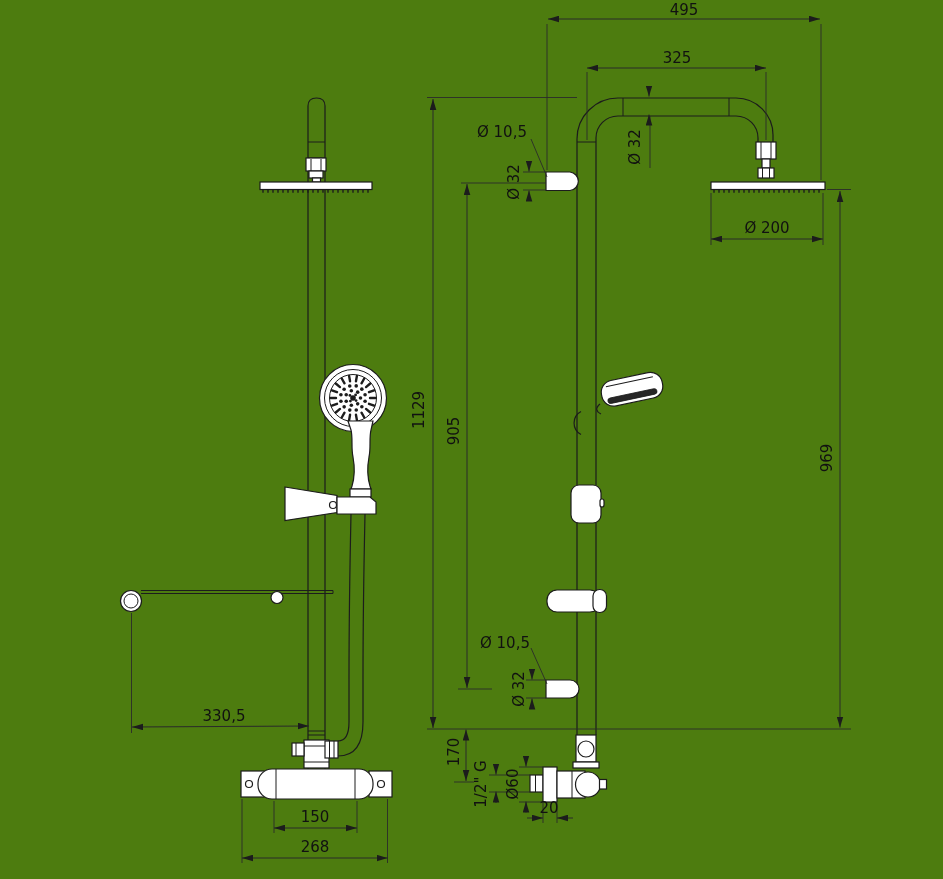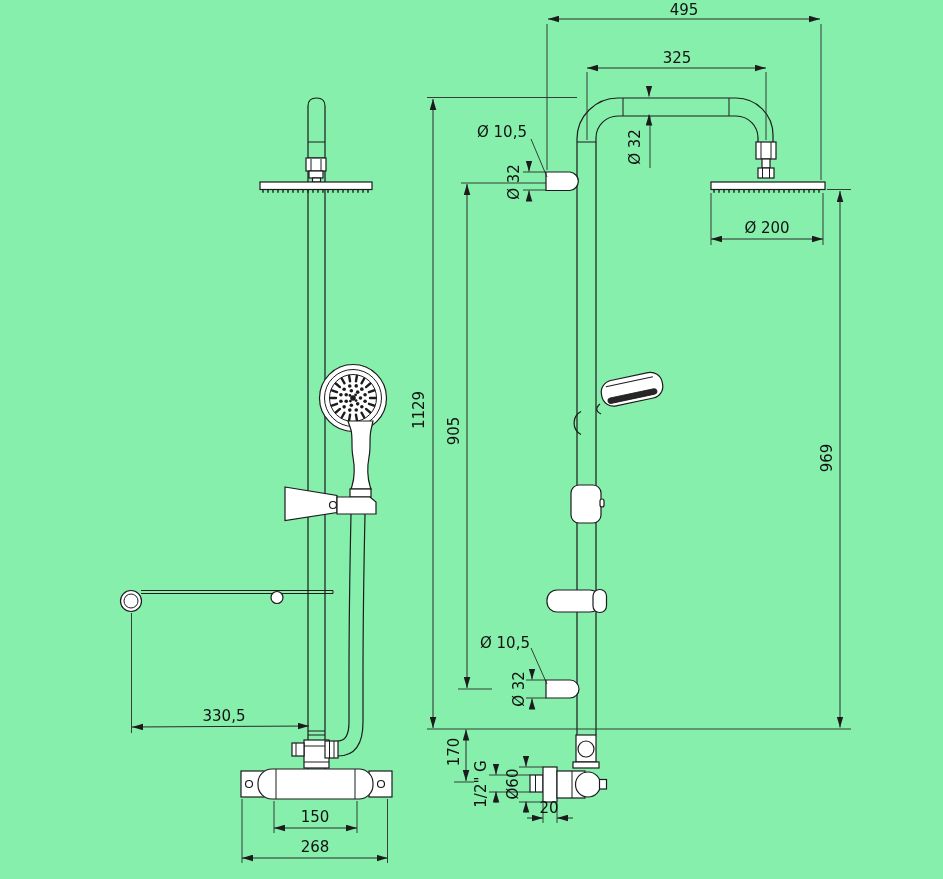--- a/index.html
+++ b/index.html
@@ -1,16 +1,16 @@
 <!DOCTYPE html>
 <html><head>
 <meta charset="utf-8">
 <style>
   html,body{margin:0;padding:0;background:#ffffff;}
-  .stage{position:relative;width:943px;height:879px;background:#86efac;overflow:hidden;
+  .stage{position:relative;width:943px;height:879px;background:#4d7c0f;overflow:hidden;
          font-family:"DejaVu Sans","Liberation Sans",sans-serif;}
   svg{position:absolute;left:0;top:0;}
   .part{fill:none;stroke:#1c1c1c;stroke-width:1.2;}
   .partf{fill:#ffffff;stroke:#1c1c1c;stroke-width:1.2;}
   .thin{fill:none;stroke:#1c1c1c;stroke-width:1;}
   .ext{fill:none;stroke:#2a2a2a;stroke-width:0.9;}
   .dim{fill:none;stroke:#2a2a2a;stroke-width:1;}
   .dimtext{font-family:"DejaVu Sans","Liberation Sans",sans-serif;font-size:15px;fill:#111;}
   .dark{fill:#262626;stroke:#1c1c1c;stroke-width:0.8;}
 </style>

